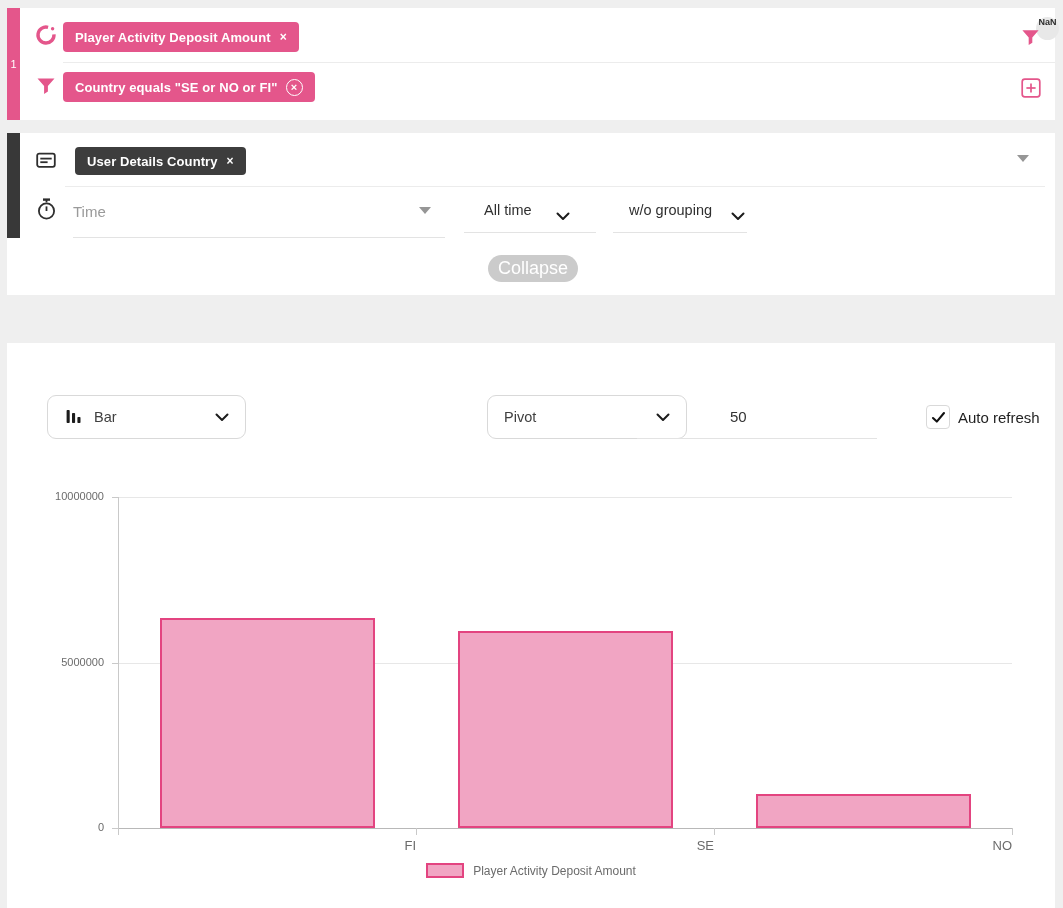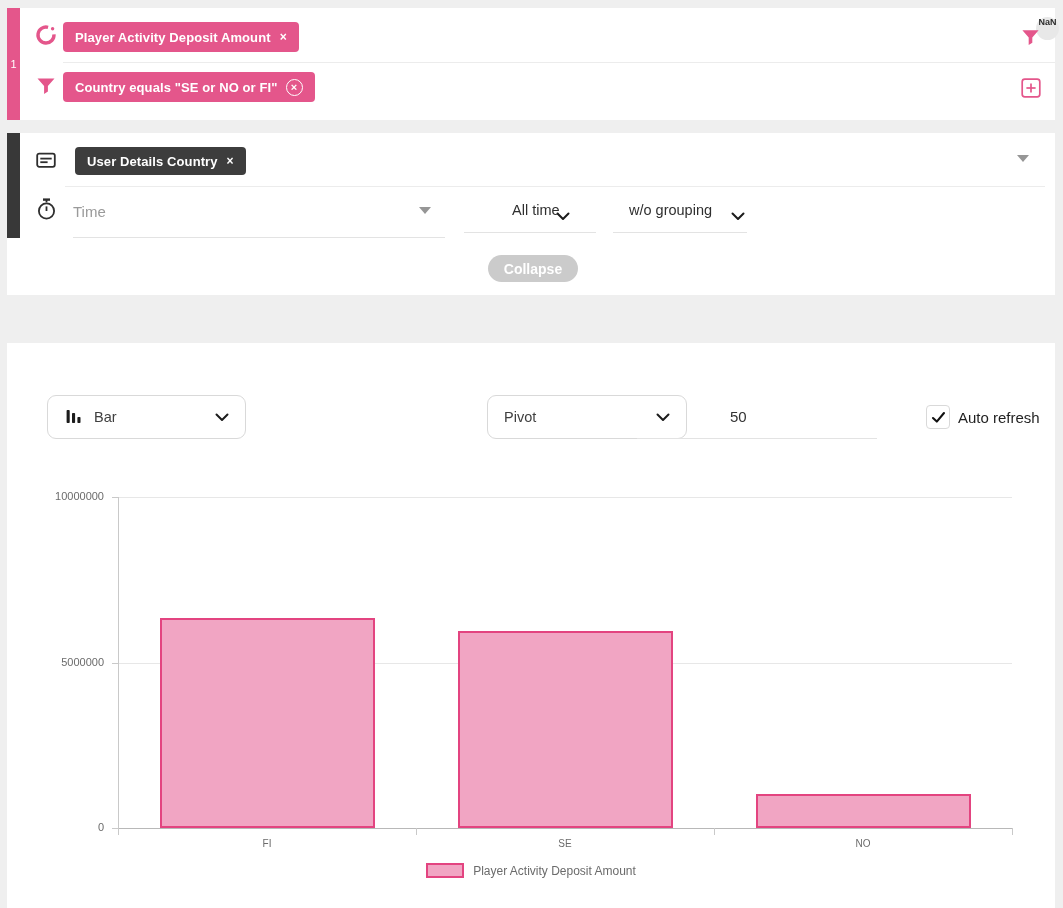--- a/index.html
+++ b/index.html
@@ -50,44 +50,44 @@
   .icon-z{z-index:1;}
   .ghost-text{font-size:15px;color:var(--muted);}
   .field-underline{position:absolute;height:1px;background:#e3e3e3;}
   .sel-text{font-size:14.5px;color:var(--txt);}
   .caret-tri{
     width:0;height:0;border-left:6px solid transparent;border-right:6px solid transparent;
     border-top:7px solid #969696;
   }
   .collapse-btn{
     position:absolute;width:90px;height:27px;border:none;border-radius:14px;
-    background:#cbcbcb;color:#fff;font-size:14px;cursor:pointer;
+    background:#cbcbcb;color:#fff;font-size:18px;cursor:pointer;
     font-family:"Liberation Sans","DejaVu Sans",sans-serif;
-    display:flex;align-items:center;justify-content:center;font-weight:bold;
+    display:flex;align-items:center;justify-content:center;
   }
   .dd-box{
     position:absolute;top:52px;height:44px;border:1px solid #d9d9d9;border-radius:9px;
     background:#fff;display:flex;align-items:center;padding:0 16px;gap:11px;
     font-size:14.5px;color:#3f3f3f;cursor:pointer;
   }
   .dd-box .chev{margin-left:auto;display:flex;}
   .limit-text{position:absolute;font-size:15px;color:#333;}
   .checkbox{
     position:absolute;width:24px;height:24px;border:1px solid #d9d9d9;border-radius:4px;
     background:#fff;display:flex;align-items:center;justify-content:center;cursor:pointer;
   }
   .auto-label{position:absolute;font-size:15px;color:#1f1f1f;}
   
   .c-grid{position:absolute;height:1px;background:#e7e7e7;}
   .c-axis-y{position:absolute;width:1px;background:#c9c9c9;}
   .c-axis-x{position:absolute;height:1px;background:#b8b8b8;}
   .c-tick-y{position:absolute;height:1px;width:6px;background:#c9c9c9;}
   .c-tick-x{position:absolute;width:1px;height:7px;background:#c9c9c9;}
   .c-ylab{position:absolute;text-align:right;font-size:11px;color:var(--axis-txt);}
-  .c-xlab{position:absolute;text-align:center;font-size:10px;color:var(--axis-txt);}
+  .c-xlab{position:absolute;text-align:right;font-size:13px;color:var(--axis-txt);}
   .c-bar{position:absolute;border:2px solid var(--pink-strong);background:var(--bar-fill);}
   .legend-row{
     position:absolute;left:0;top:520px;width:100%;
     display:flex;align-items:center;justify-content:center;gap:9px;
   }
   .legend-swatch{width:38px;height:15px;background:var(--bar-fill);border:2px solid var(--pink-strong);}
   .legend-label{font-size:12px;color:#6b6b6b;}
 </style>
 </head>
 <body>
@@ -161,21 +161,21 @@
       <line x1="8" y1="2.6" x2="15" y2="2.6" stroke="#2e2e2e" stroke-width="2.4"></line>
       <line x1="11.5" y1="2.6" x2="11.5" y2="5.4" stroke="#2e2e2e" stroke-width="1.8"></line>
       <circle cx="11.5" cy="14" r="7.6" fill="none" stroke="#2e2e2e" stroke-width="1.8"></circle>
       <line x1="11.5" y1="14" x2="11.5" y2="9.4" stroke="#2e2e2e" stroke-width="1.8"></line>
     </svg>
   </span>
   <span class="ghost-text abs" style="left:66px;top:70px;">Time</span>
   <span class="caret-tri abs" style="left:412px;top:74px;"></span>
   <div class="field-underline" style="left:66px;top:104px;width:372px;"></div>
 
-  <span class="sel-text abs" style="left:505px;top:69px;">All time</span>
+  <span class="sel-text abs" style="left:477px;top:69px;">All time</span>
   <span class="abs" style="left:549px;top:74px;">
     <svg width="14" height="9" viewBox="0 0 14 9">
         <polyline points="1.5,1.5 7,7 12.5,1.5" fill="none" stroke="#1c1c1c" stroke-width="2" stroke-linecap="round" stroke-linejoin="round"></polyline>
       </svg>
   </span>
   <div class="field-underline" style="left:457px;top:99px;width:132px;"></div>
 
   <span class="sel-text abs" style="left:622px;top:69px;">w/o grouping</span>
   <span class="abs" style="left:724px;top:74px;">
     <svg width="14" height="9" viewBox="0 0 14 9">

